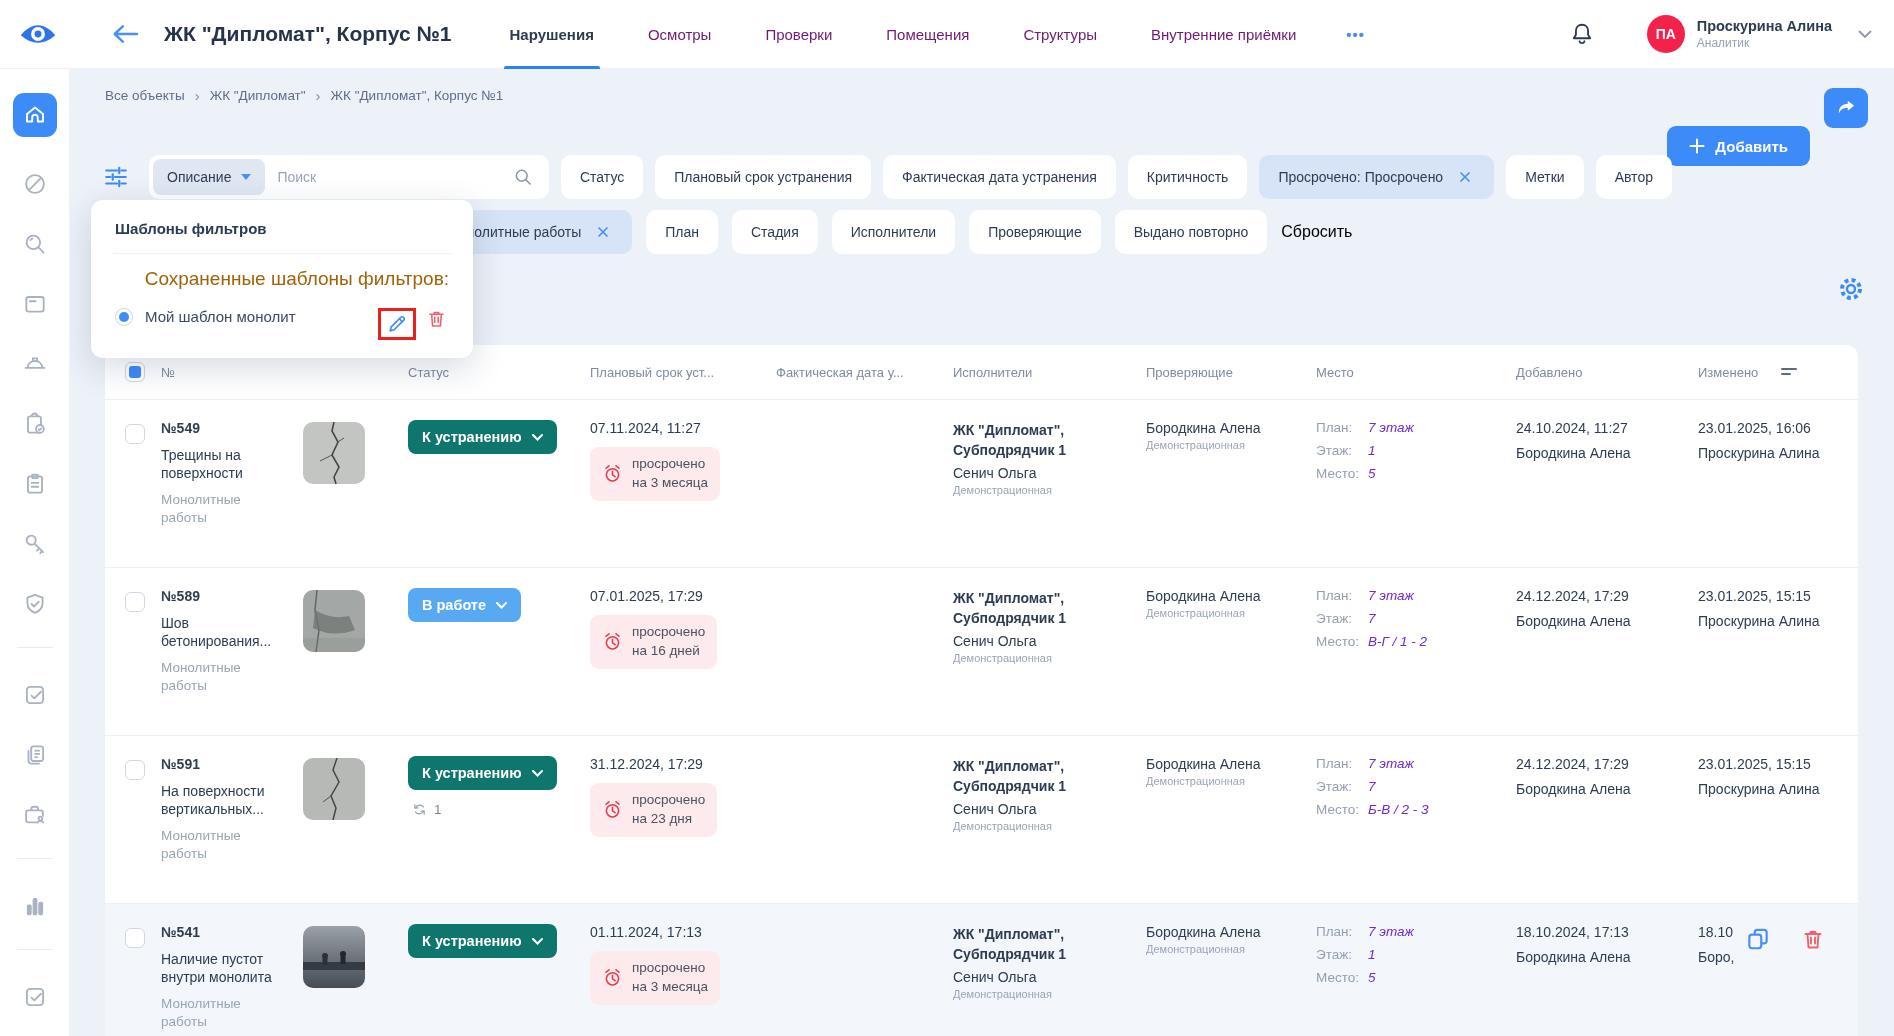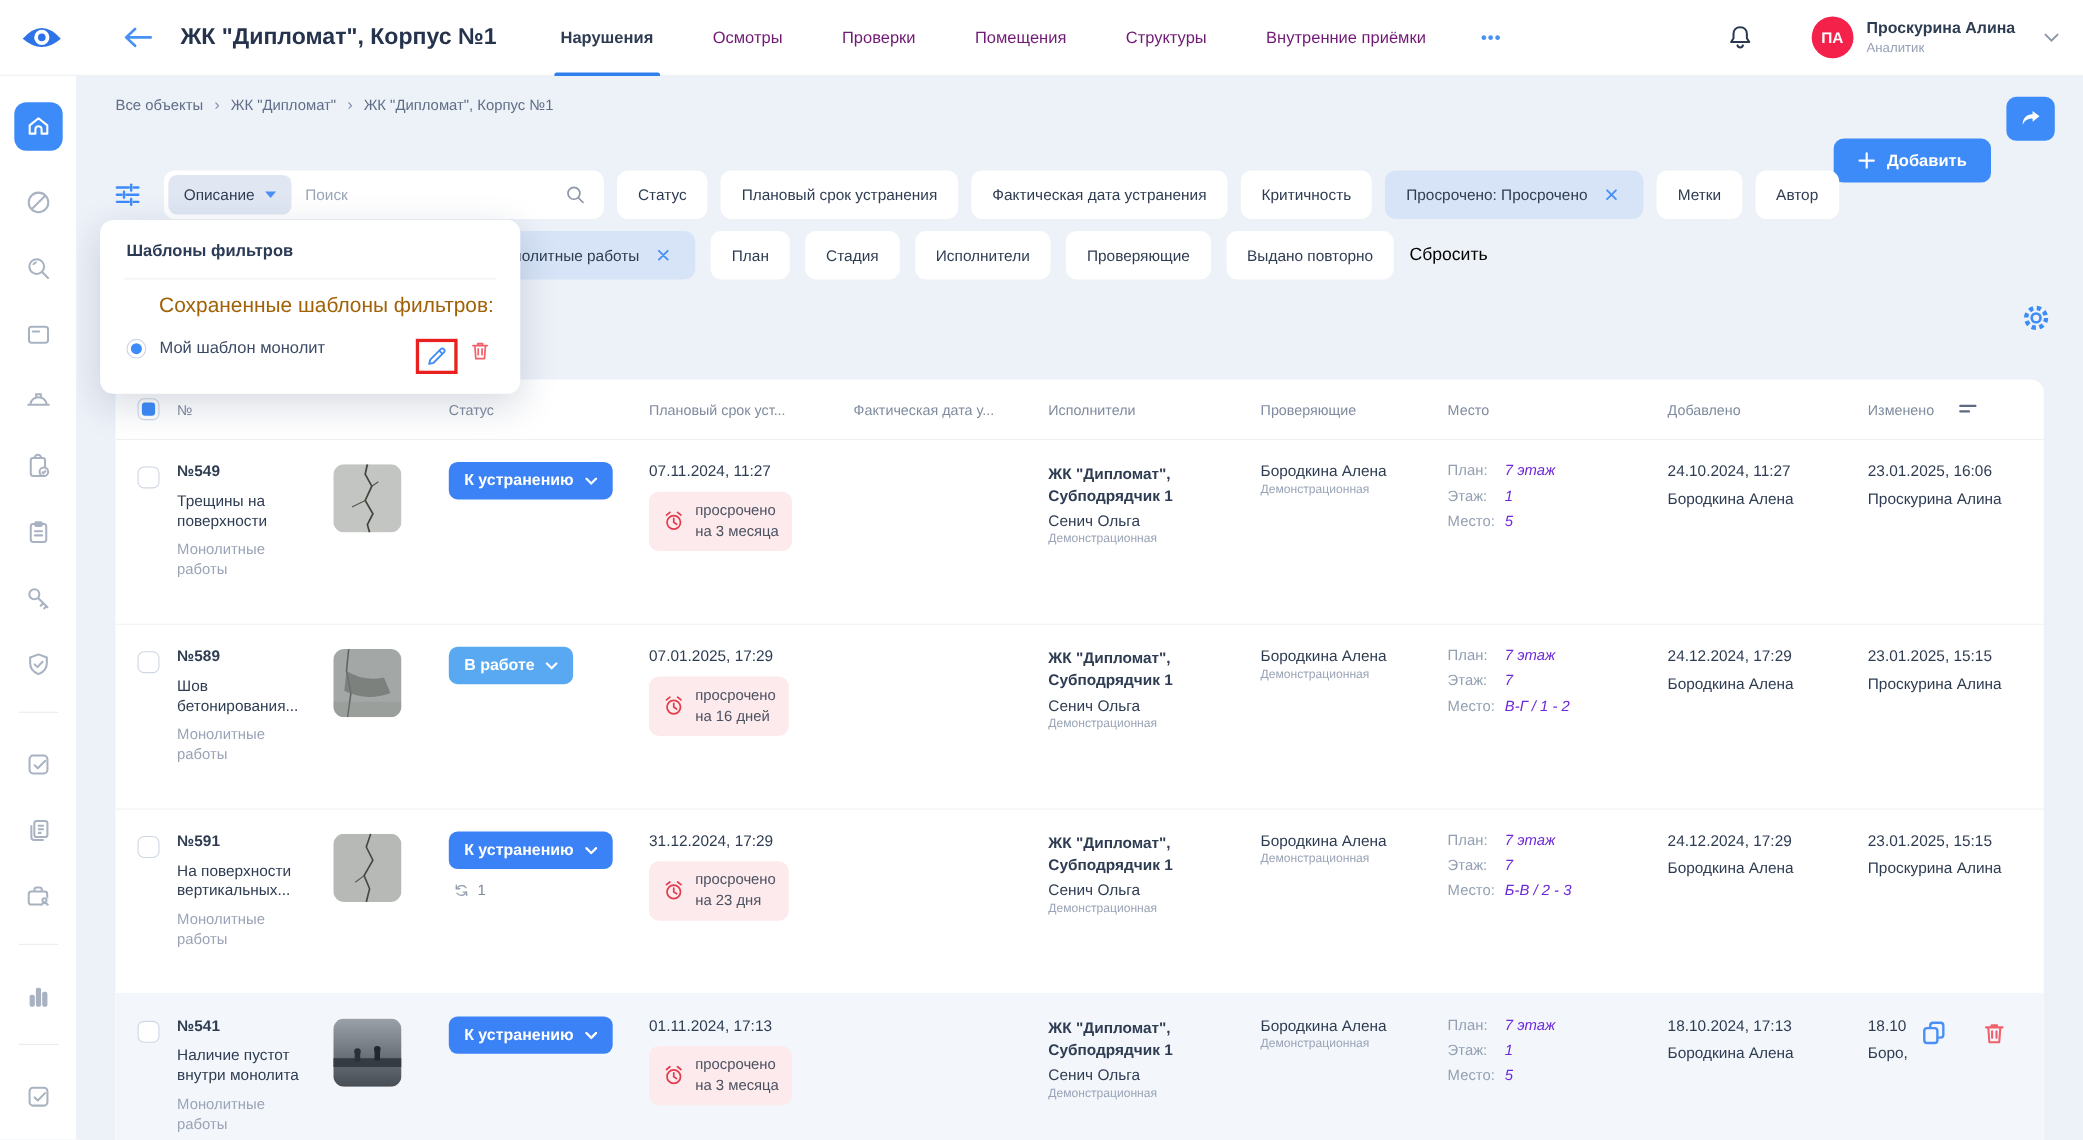--- a/index.html
+++ b/index.html
@@ -115,21 +115,21 @@
   .c-added   { left:1411px; width:170px; }
   .c-changed { left:1593px; width:155px; }
 
   .num { font-size:14px; font-weight:700; color:#2e3c52; }
   .row-title { font-size:14px; color:#2e3c52; margin-top:10px; line-height:1.3; }
   .row-cat { font-size:13.5px; color:#9aa4b6; margin-top:9px; line-height:1.3; }
   .thumb { width:62px; height:62px; border-radius:10px; overflow:hidden; display:block; }
 
   .status-btn { height:34px; border:none; border-radius:8px; color:#fff; font-size:14.5px; font-weight:700;
     padding:0 14px; display:flex; align-items:center; gap:10px; cursor:pointer; font-family:inherit; }
-  .status-orange { background:#3b82f6; }
+  .status-orange { background:#0f766e; }
   .status-blue { background:#58a9f2; }
   .repeat-row { display:flex; align-items:center; gap:7px; margin-top:12px; margin-left:4px;
     font-size:13.5px; color:#7c8799; }
 
   .date { font-size:14px; color:#2e3c52; }
   .overdue { margin-top:11px; background:#fdeaec; border-radius:9px; padding:8px 12px; display:inline-flex;
     align-items:center; gap:9px; }
   .overdue-text { font-size:13.5px; color:#4b5260; line-height:1.4; }
 
   .exec-org { font-size:14px; font-weight:700; color:#2e3c52; line-height:1.45; }

